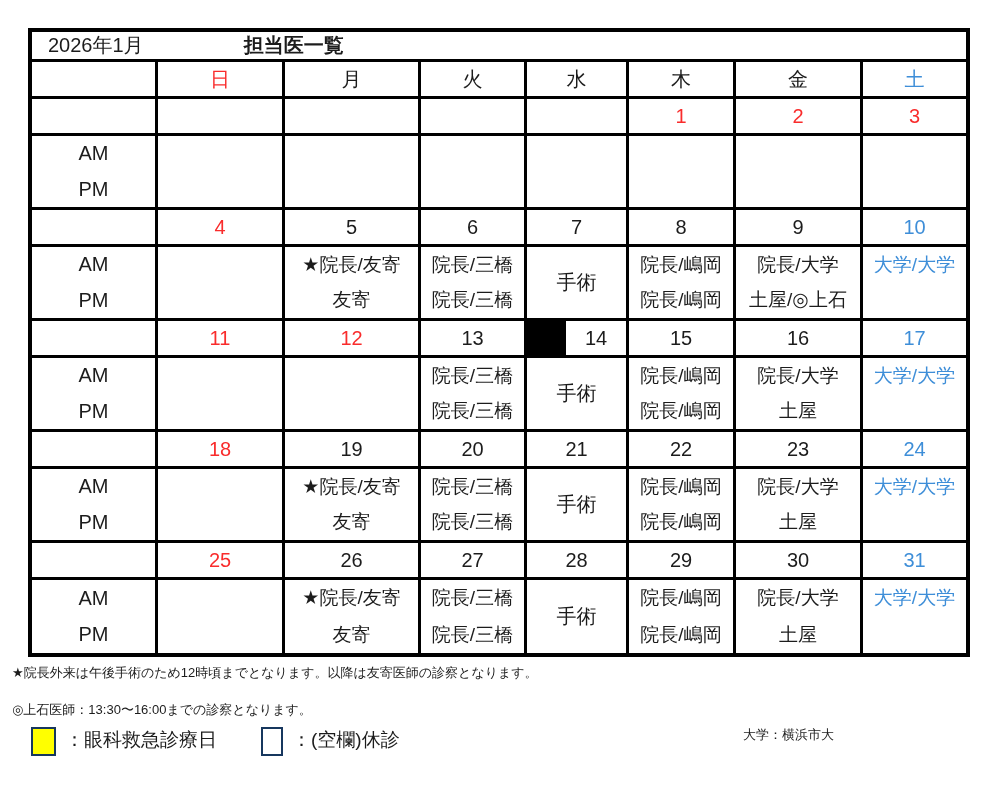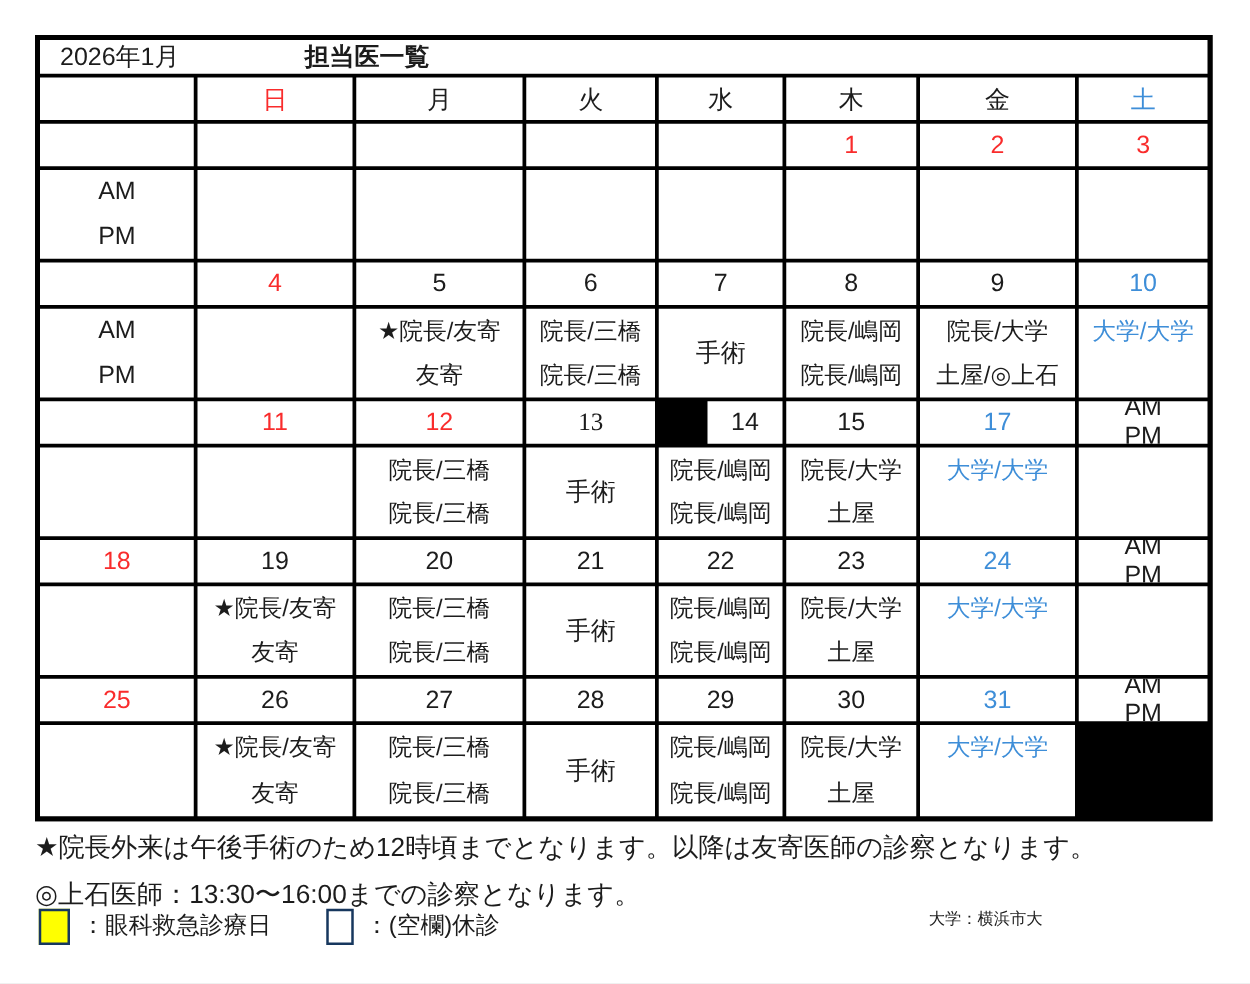--- a/index.html
+++ b/index.html
@@ -33,21 +33,21 @@
   }
   .title-heading { font-weight: bold; margin-left: 100px; }
   .ampm, .split { flex-direction: column; justify-content: center; }
   .ampm span, .split .line {
     flex: 1 1 50%;
     display: flex; align-items: center; justify-content: center;
     width: 100%;
   }
   .split .line { font-size: 19px; }
   .merge { font-size: 20px; font-family: Liberation Serif, serif; }
-  .note { position: absolute; left: 28px; font-size: 21px; }
+  .note { position: absolute; left: 12px; font-size: 13px; }
   #note-1 { top: 664px; }
   #note-2 { top: 701px; }
   .legend {
     position: absolute; left: 31px; top: 727px;
     display: flex; 
     font-size: 19px;
   }
   .sq { width: 25px; height: 29px; border: 2px solid #17375e; margin-right: 9px; flex: 0 0 auto; }
   .sq.yellow-fill { background: #ffff00; }
   .sq.blank-fill { background: #ffffff; width: 22px; margin-left: 44px; }
@@ -142,23 +142,24 @@
       <div class="line">院長/大学</div>
       <div class="line">土屋/◎上石</div>
     </div>
     <div class="c split" style="color: rgb(62, 142, 216);">
       <div class="line">大学/大学</div>
       <div class="line"></div>
     </div>
     <div class="c"></div>
     <div class="c date" style="color: rgb(249, 44, 44);">11</div>
     <div class="c date" style="color: rgb(249, 44, 44);">12</div>
-    <div class="c date" style="color: rgb(28, 28, 28); font-family: Liberation Serif, serif;">13</div>
+    <div class="c date" style="color: rgb(28, 28, 28);">13</div>
     <div class="c date" style="color: rgb(28, 28, 28); margin-left: 39px;">14</div>
     <div class="c date" style="color: rgb(28, 28, 28);">15</div>
+    <div class="c date" style="color: rgb(28, 28, 28);">16</div>
     <div class="c date" style="color: rgb(62, 142, 216);">17</div>
     <div class="c ampm">
       <span>AM</span>
       <span>PM</span>
     </div>
     <div class="c split">
       <div class="line"></div>
       <div class="line"></div>
     </div>
     <div class="c split">

